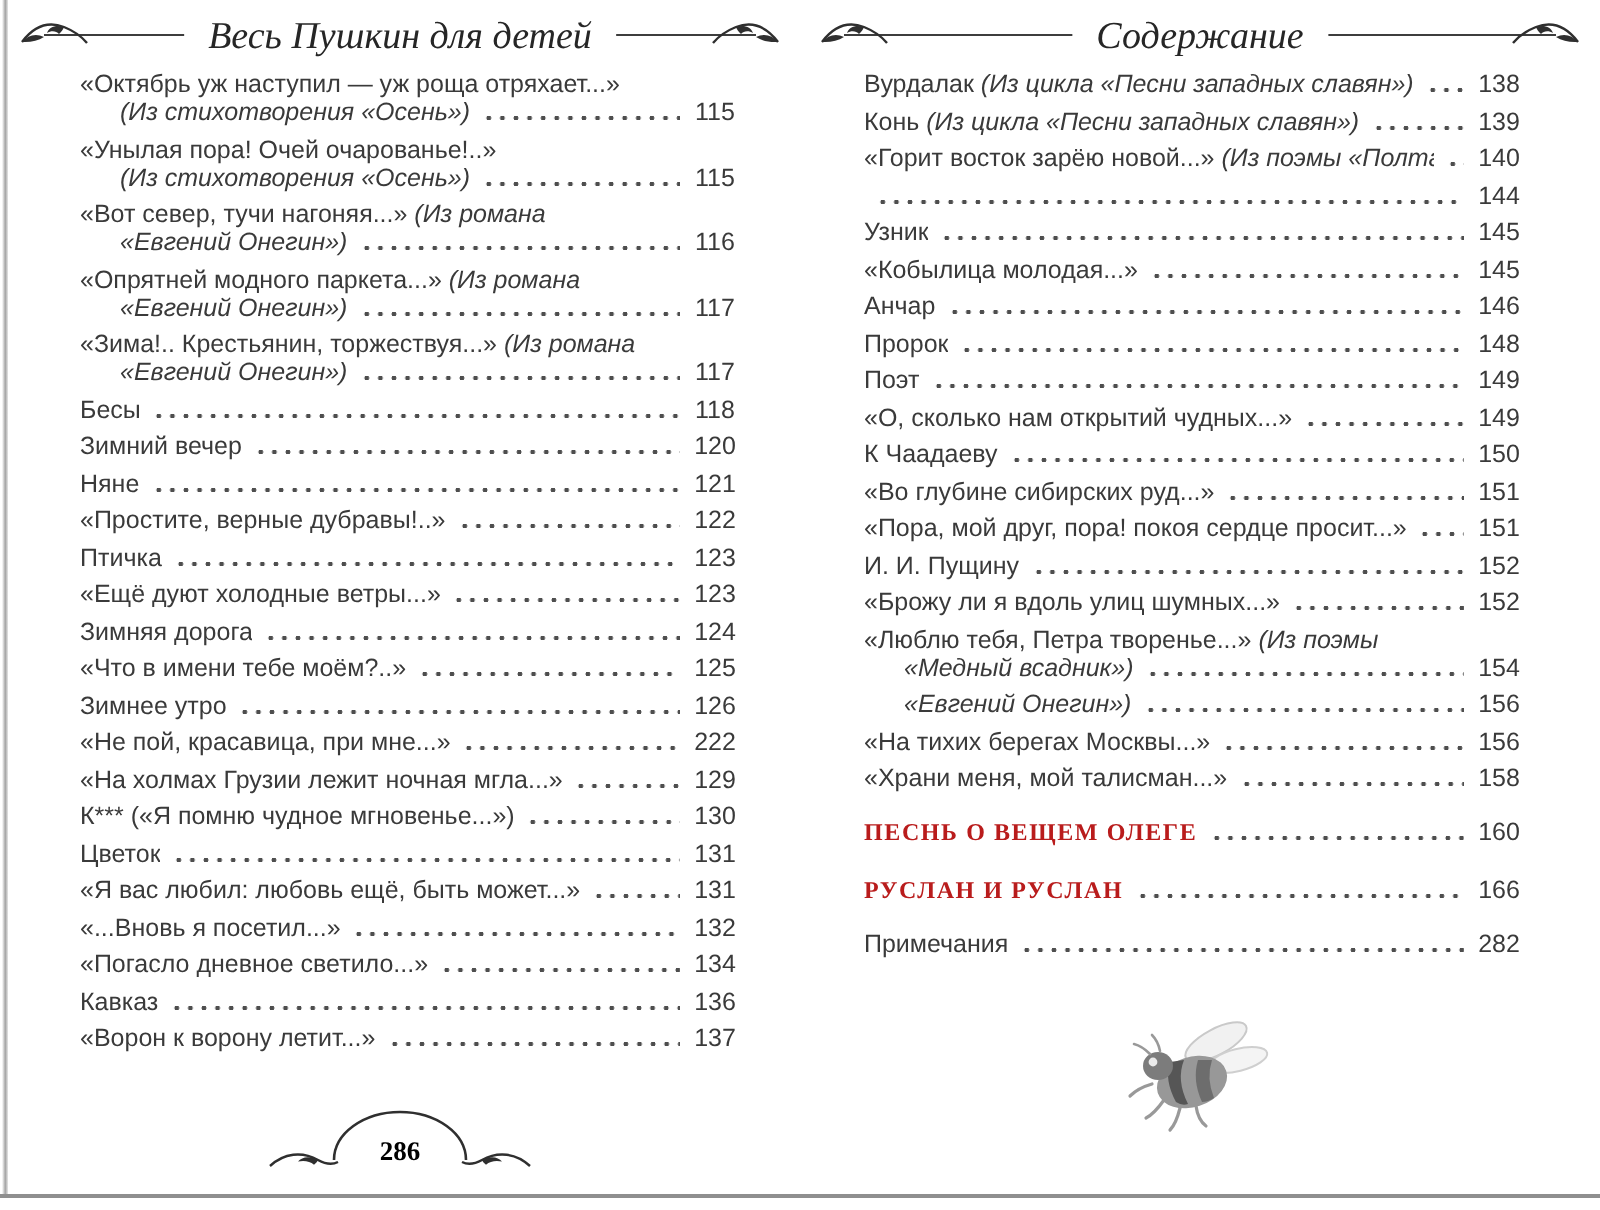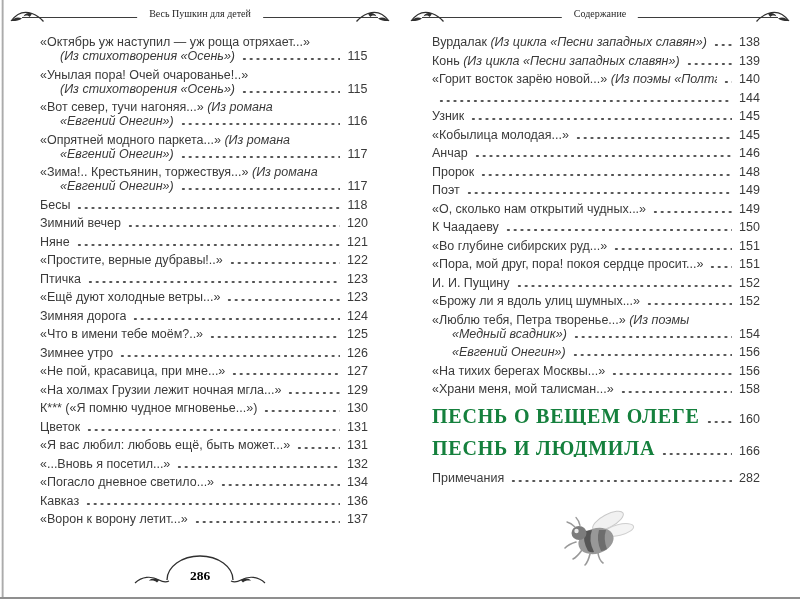--- a/index.html
+++ b/index.html
@@ -17,42 +17,42 @@
   .page-right { left:400px; }
 
   
   .page-header { position:absolute; top:7px; left:14px; right:14px; height:20px; }
   .rule { position:absolute; top:10px; left:8px; right:8px; border-top:1.4px solid #3d3d3d; }
   .flour { position:absolute; top:1px; width:34px; height:17px; }
   .fl-l { left:-4px; }
   .fl-r { right:-4px; transform:scaleX(-1); }
   .ptitle { position:absolute; top:1px; left:50%; transform:translateX(-50%);
     background:#fff; padding:0 12px; white-space:nowrap;
-    font-family:"Liberation Serif","DejaVu Serif",serif; 
-    font-size:10px; color:#262626; }
+    font-family:"Liberation Serif","DejaVu Serif",serif; font-style:italic;
+    font-size:19px; color:#262626; }
 
   
   .toc { position:absolute; top:35px; }
   .page-left  .toc { left:40px; width:330px; }
   .page-right .toc { left:32px; width:330px; }
 
   .entry { margin-bottom:4.5px; color:#3a3a3a; }
   .row { display:flex; align-items:baseline; line-height:14px; font-size:12.5px; white-space:nowrap; }
   .text { flex:0 1 auto; overflow:hidden; }
   .ind { padding-left:20px; }
   .it { font-style:italic; }
   .leader { flex:1 1 10px; height:2px; margin:0 5px 0 6px; align-self:baseline;
     background-image:radial-gradient(circle,#4e4e4e 1.05px,rgba(0,0,0,0) 1.35px);
     background-size:6.8px 2px; background-repeat:repeat-x; background-position:left bottom; }
   .num { flex:0 0 auto; min-width:25px; text-align:center; color:#3a3a3a; }
 
   .entry.head { margin-top:11px; margin-bottom:7px; }
   .entry.head .row { line-height:18px; }
   .entry.head .text { font-family:"Liberation Serif","DejaVu Serif",serif;
-    font-weight:700; font-size:20px; letter-spacing:0.8px; color:#15803d; }
+    font-weight:700; font-size:12px; letter-spacing:0.8px; color:#b91c1c; }
   .entry.spaced { margin-top:11px; }
 
   
   .folio { position:absolute; left:50%; transform:translateX(-50%); top:552px;
     width:150px; height:40px; }
   .folio svg { position:absolute; inset:0; }
   .folio .fnum { position:absolute; left:50%; transform:translateX(-50%); top:16px;
     font-family:"Liberation Serif","DejaVu Serif",serif; font-weight:700;
     font-size:13.5px; color:#000000; }
 
@@ -196,21 +196,21 @@
           <div class="row">
             <span class="text"><span>Зимнее утро</span></span>
             <span class="leader"></span>
             <span class="num">126</span>
           </div>
         </div>
         <div class="entry">
           <div class="row">
             <span class="text"><span>«Не пой, красавица, при мне...»</span></span>
             <span class="leader"></span>
-            <span class="num">127</span>
+            <span class="num">222</span>
           </div>
         </div>
         <div class="entry">
           <div class="row">
             <span class="text"><span>«На холмах Грузии лежит ночная мгла...»</span></span>
             <span class="leader"></span>
             <span class="num">129</span>
           </div>
         </div>
         <div class="entry">
@@ -426,21 +426,21 @@
         </div>
         <div class="entry head">
           <div class="row">
             <span class="text"><span>ПЕСНЬ О ВЕЩЕМ ОЛЕГЕ</span></span>
             <span class="leader"></span>
             <span class="num">160</span>
           </div>
         </div>
         <div class="entry head">
           <div class="row">
-            <span class="text"><span>ПЕСНЬ И ЛЮДМИЛА</span></span>
+            <span class="text"><span>РУСЛАН И РУСЛАН</span></span>
             <span class="leader"></span>
             <span class="num">166</span>
           </div>
         </div>
         <div class="entry spaced">
           <div class="row">
             <span class="text"><span>Примечания</span></span>
             <span class="leader"></span>
             <span class="num">282</span>
           </div>

